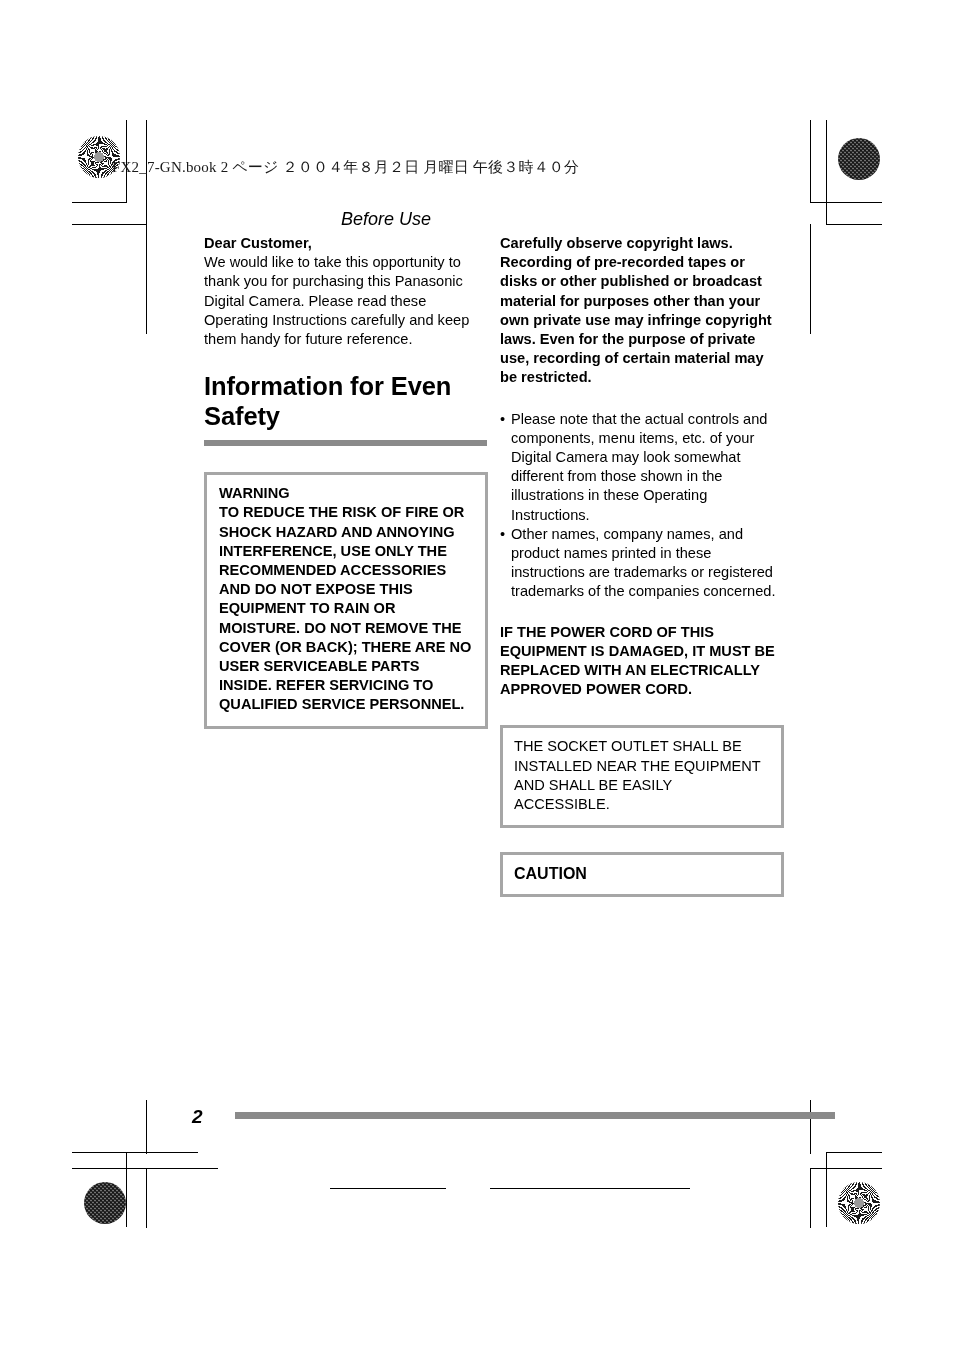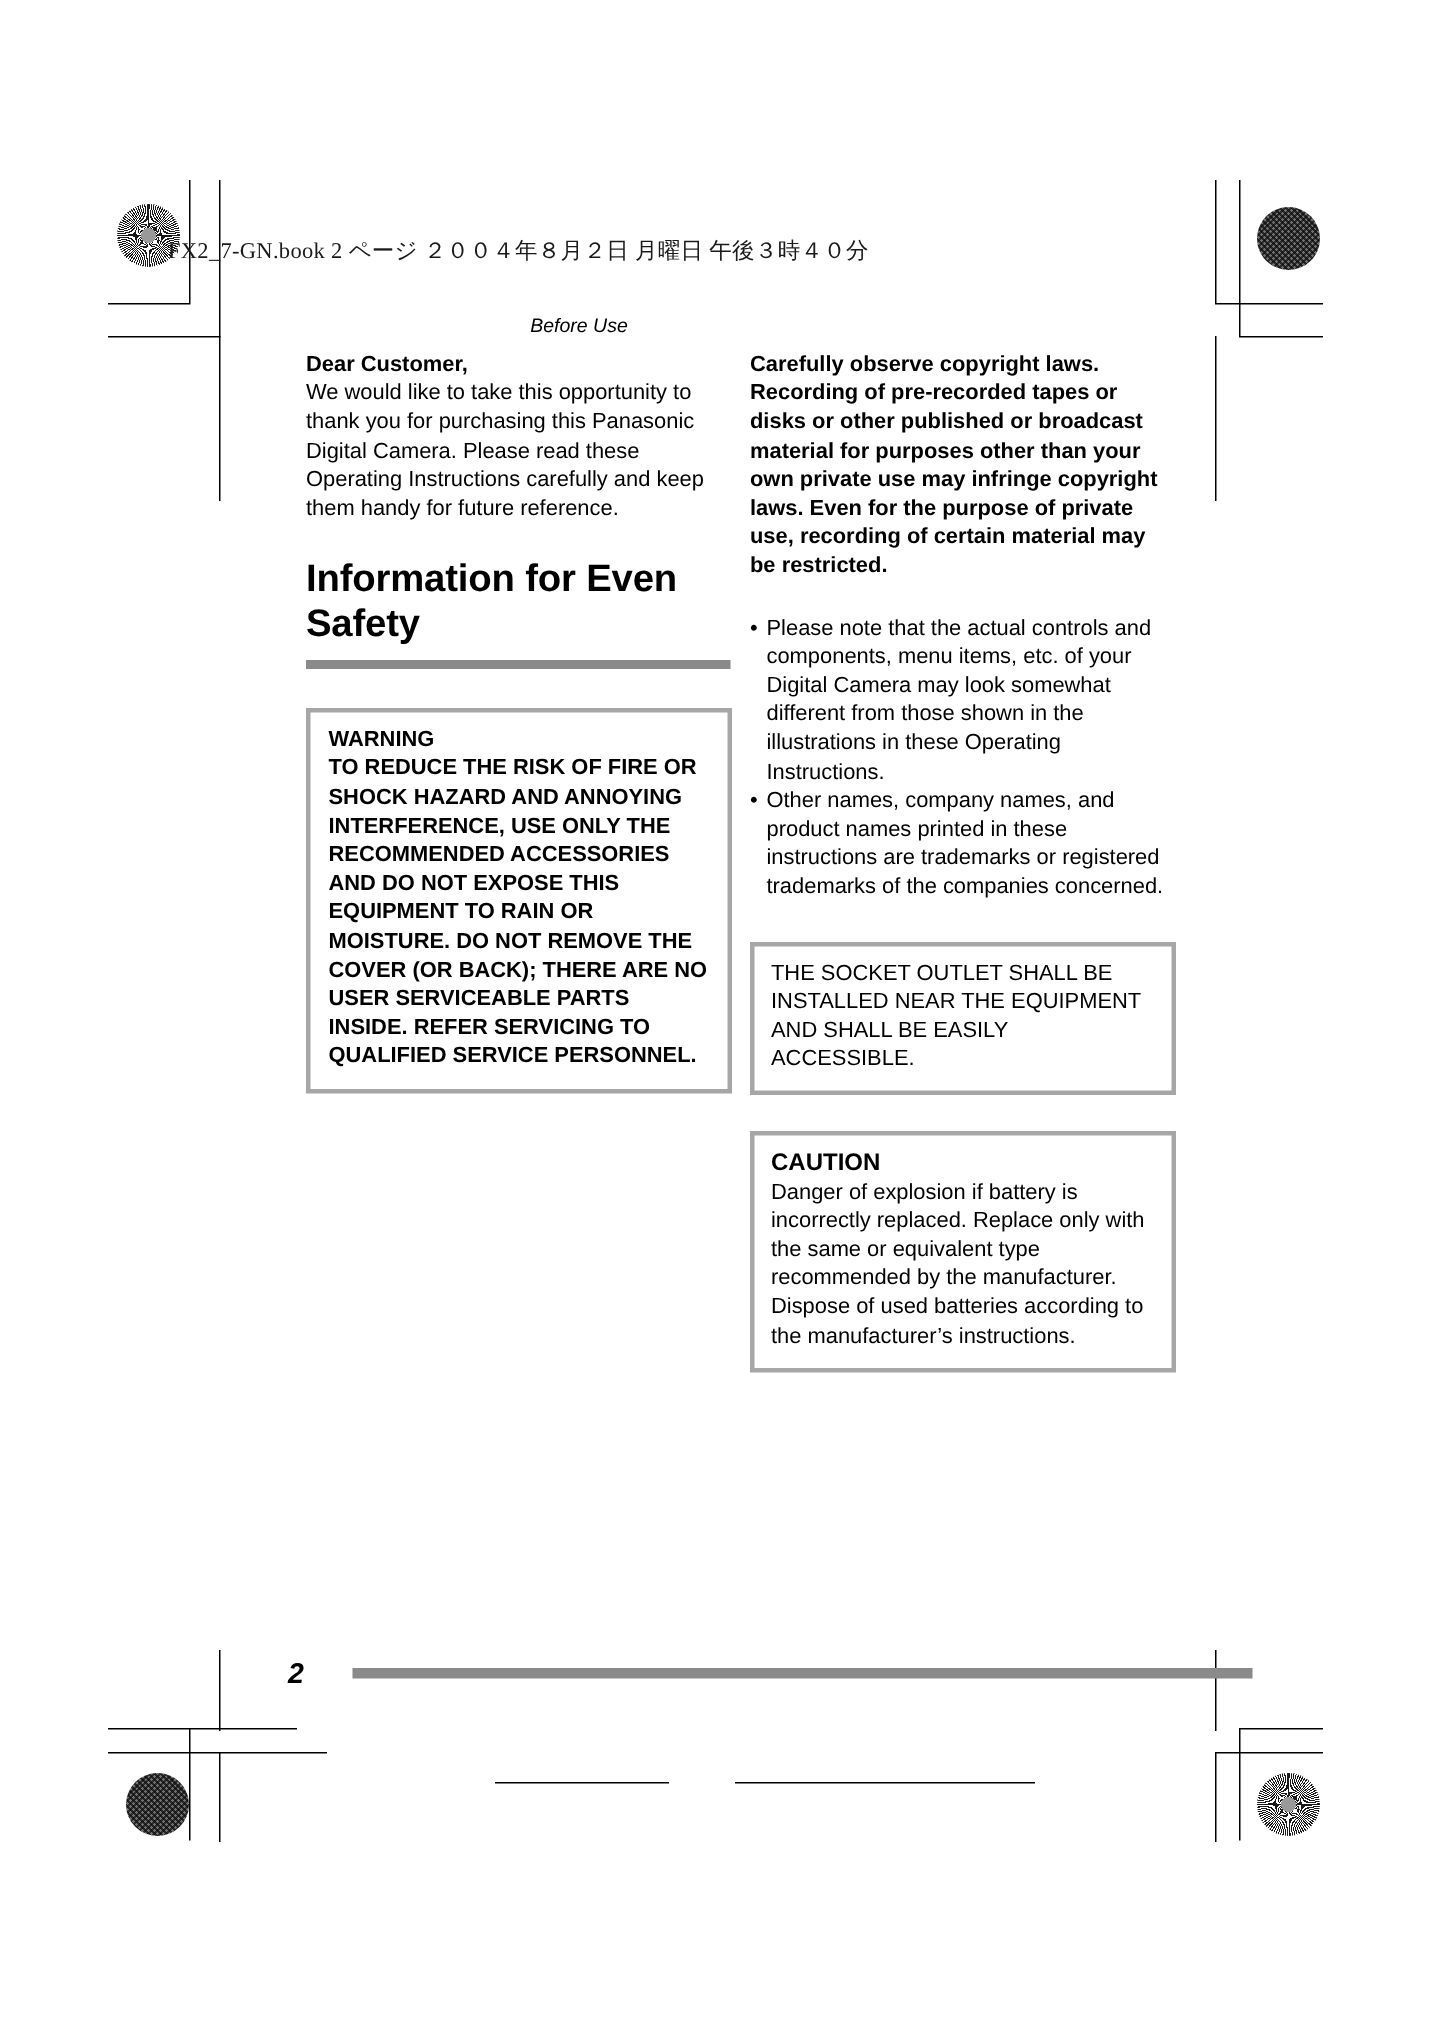--- a/index.html
+++ b/index.html
@@ -67,21 +67,21 @@
     letter-spacing: 0.2px;
   }
 
   
   .running-head {
     position: absolute;
     left: 0;
     top: 209px;
     width: 772px;
     text-align: center;
-    font-size: 13px;
+    font-size: 18px;
     font-style: italic;
     color: #000;
   }
 
   
   .col {
     position: absolute;
     width: 284px;
     font-size: 14.6px;
     line-height: 19.2px;
@@ -246,28 +246,28 @@
 
     <ul class="bullets" style="margin-top:22px;">
       <li>
         <span>Please note that the actual controls and components, menu items, etc. of your Digital Camera may look somewhat different from those shown in the illustrations in these Operating Instructions.</span>
       </li>
       <li>
         <span>Other names, company names, and product names printed in these instructions are trademarks or registered trademarks of the companies concerned.</span>
       </li>
     </ul>
 
+    <p class="bold-block" style="margin-top:21px;">IF THE POWER CORD OF THIS EQUIPMENT IS DAMAGED, IT MUST BE REPLACED WITH AN ELECTRICALLY APPROVED POWER CORD.</p>
 
     <div class="notice-box plain" style="margin-top:26px;">
       <p class="bx-body">THE SOCKET OUTLET SHALL BE INSTALLED NEAR THE EQUIPMENT AND SHALL BE EASILY ACCESSIBLE.</p>
     </div>
 
     <div class="notice-box plain" style="margin-top:24px;">
       <p class="bx-title" style="font-size:16px;">CAUTION</p>
-      <p class="bx-body">Danger of explosion if battery is incorrectly replaced. Replace only with the same or equivalent type recommended by the manufacturer. Dispose of used batteries according to the manufacturer’s instructions.</p>
     </div>
 
   </div>
 
   <div class="page-number">2</div>
   <div class="footer-rule"></div>
 
 </div>
 
 </body></html>

